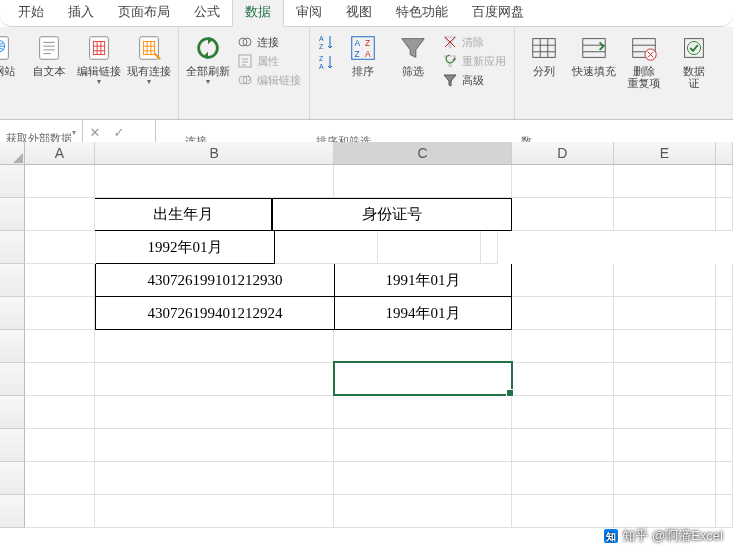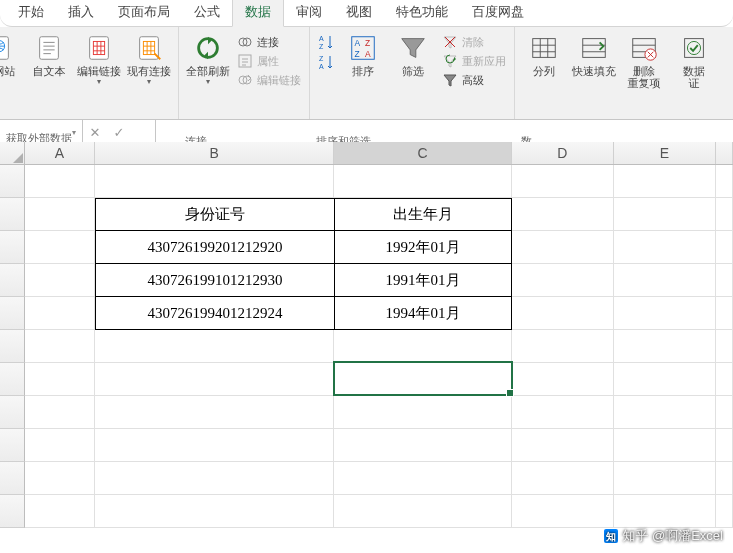--- a/index.html
+++ b/index.html
@@ -279,30 +279,29 @@
           <div class="cell wA"></div>
           <div class="cell wB"></div>
           <div class="cell wC"></div>
           <div class="cell wD"></div>
           <div class="cell wE"></div>
           <div class="cell wF"></div>
         </div>
         <div class="row">
           <div class="rh"></div>
           <div class="cell wA"></div>
+          <div class="cell wC bR bT bB">出生年月</div>
           <div class="cell wB bL bT bB bR">身份证号</div>
-          <div class="cell wC bR bT bB">出生年月</div>
-          <div class="cell wD"></div>
-          <div class="cell wE"></div>
-          <div class="cell wF"></div>
-        </div>
-        <div class="row">
-          <div class="rh"></div>
-          <div class="cell wA"></div>
-          <div class="cell wB bL bB bR">430726199201212920</div>
+          <div class="cell wD"></div>
+          <div class="cell wE"></div>
+          <div class="cell wF"></div>
+        </div>
+        <div class="row">
+          <div class="rh"></div>
+          <div class="cell wA"></div>
           <div class="cell wC bR bB">1992年01月</div>
           <div class="cell wD"></div>
           <div class="cell wE"></div>
           <div class="cell wF"></div>
         </div>
         <div class="row">
           <div class="rh"></div>
           <div class="cell wA"></div>
           <div class="cell wB bL bB bR">430726199101212930</div>
           <div class="cell wC bR bB">1991年01月</div>

